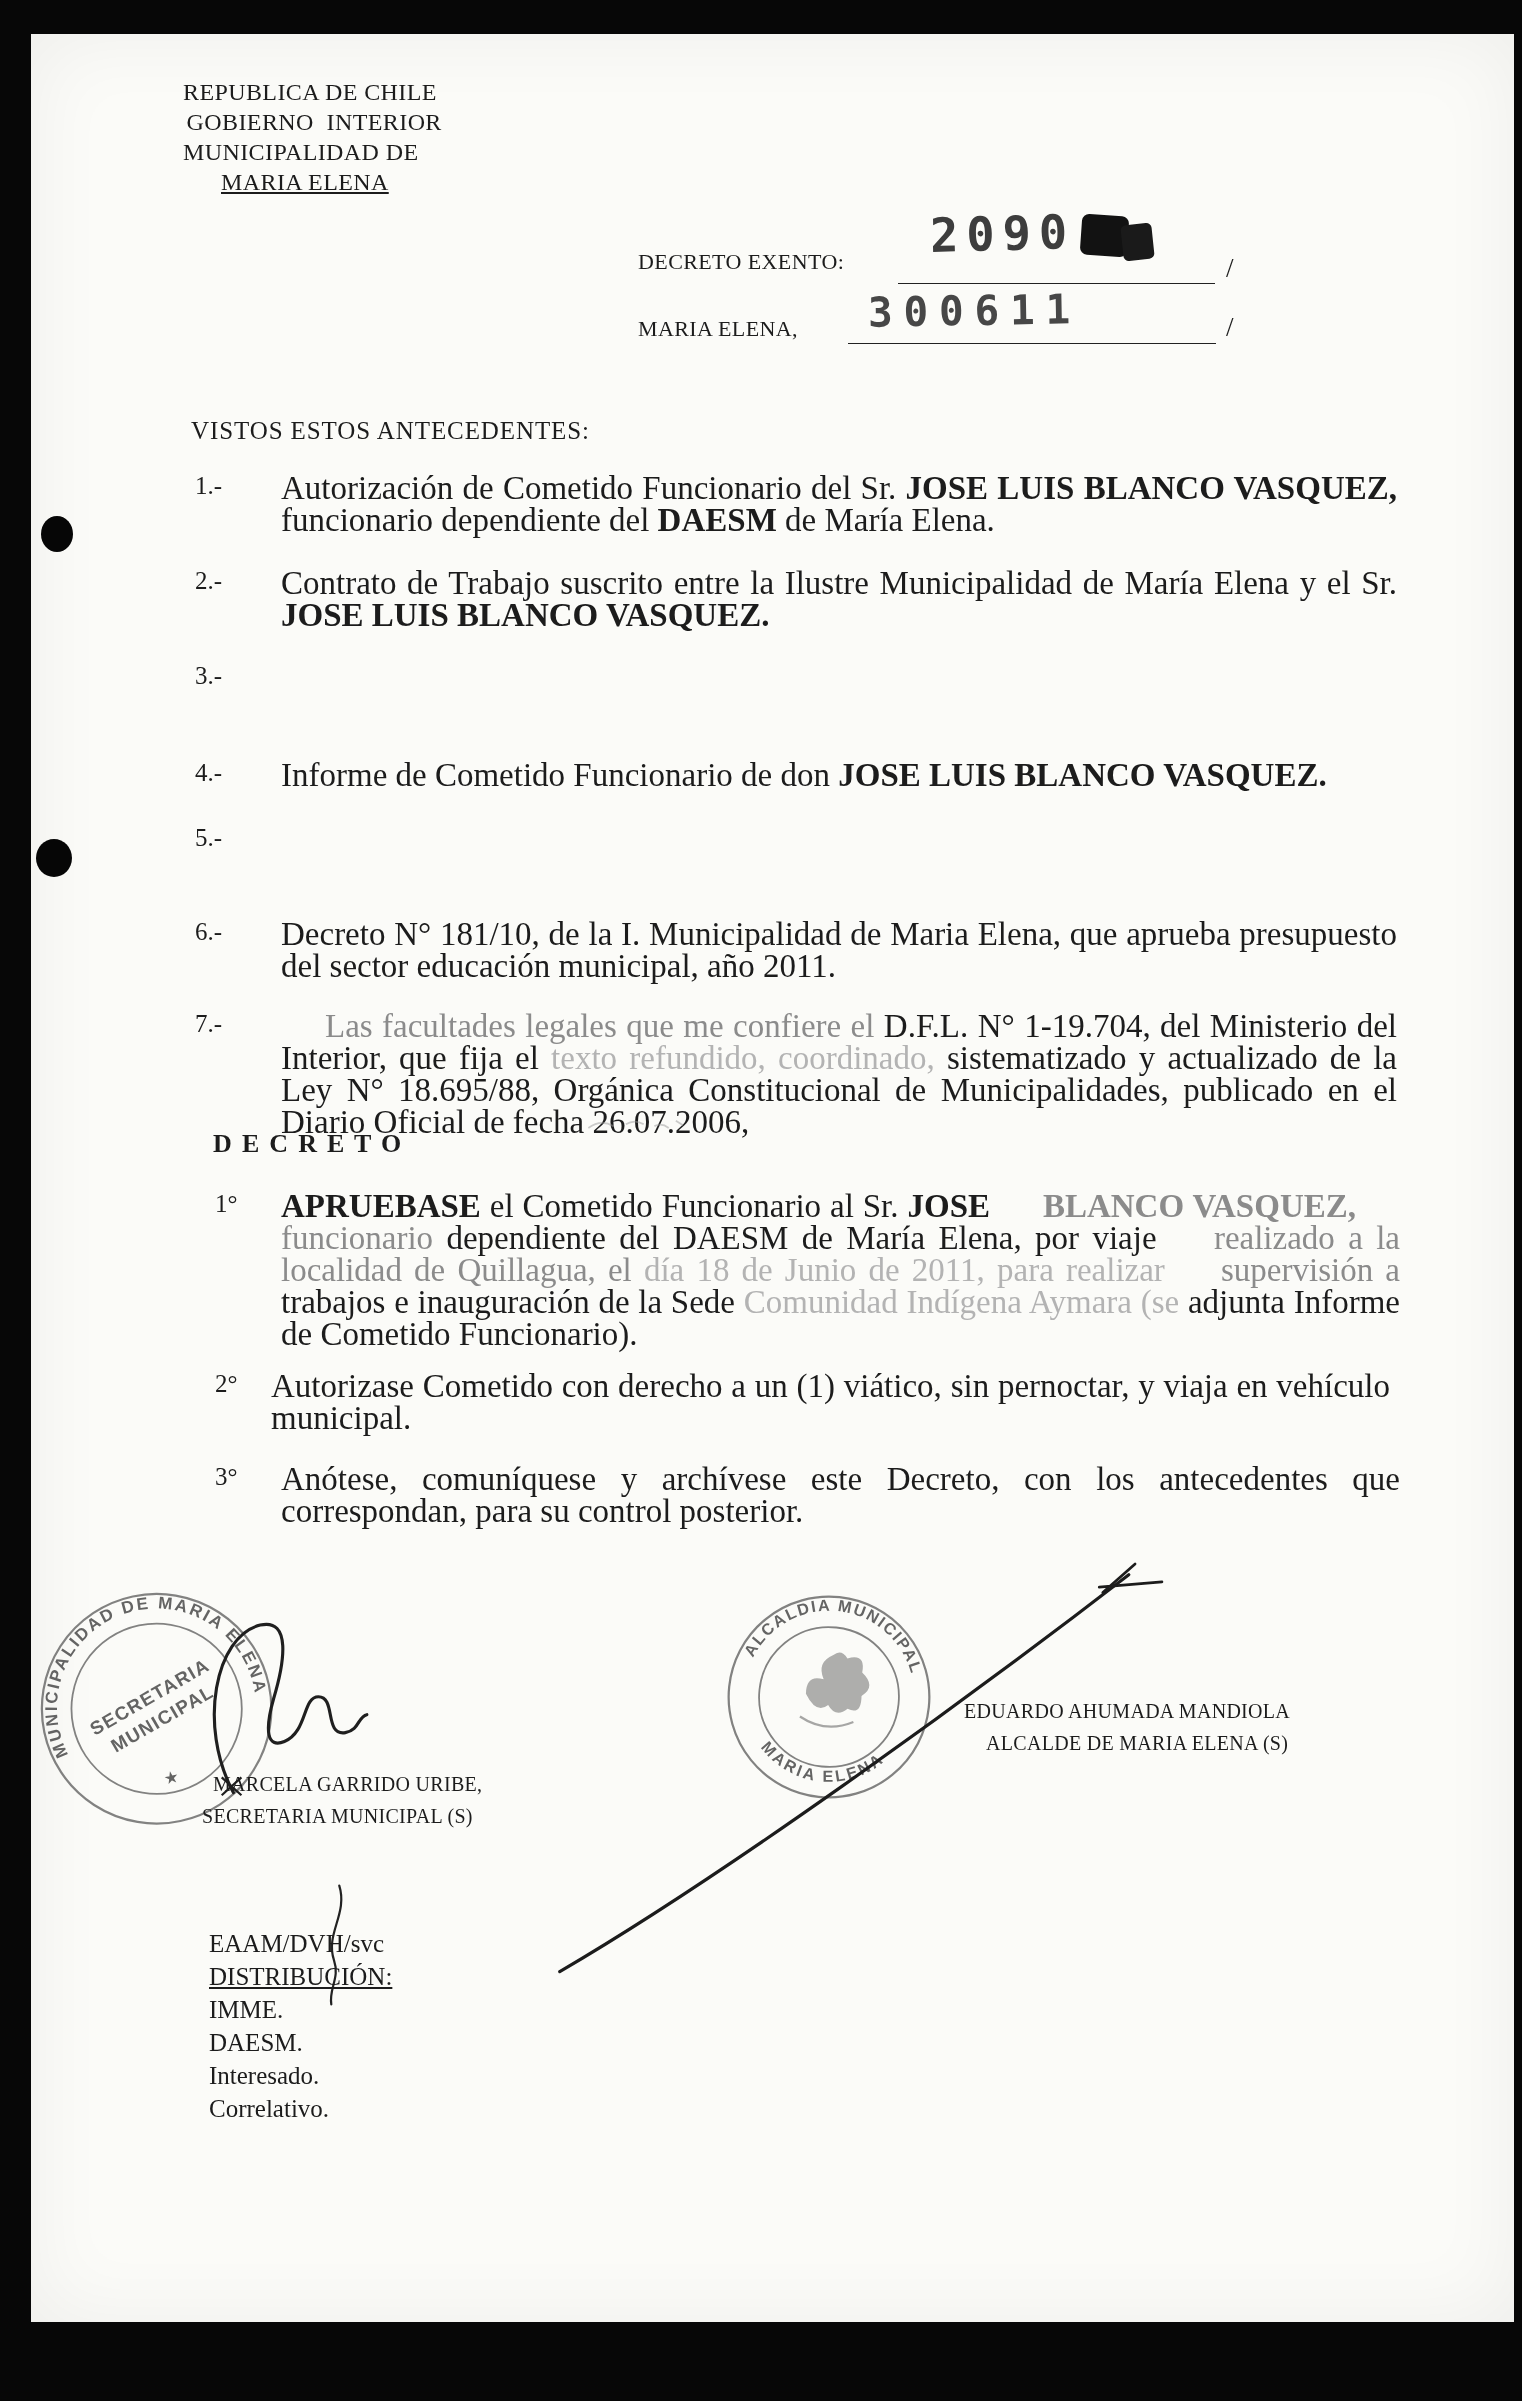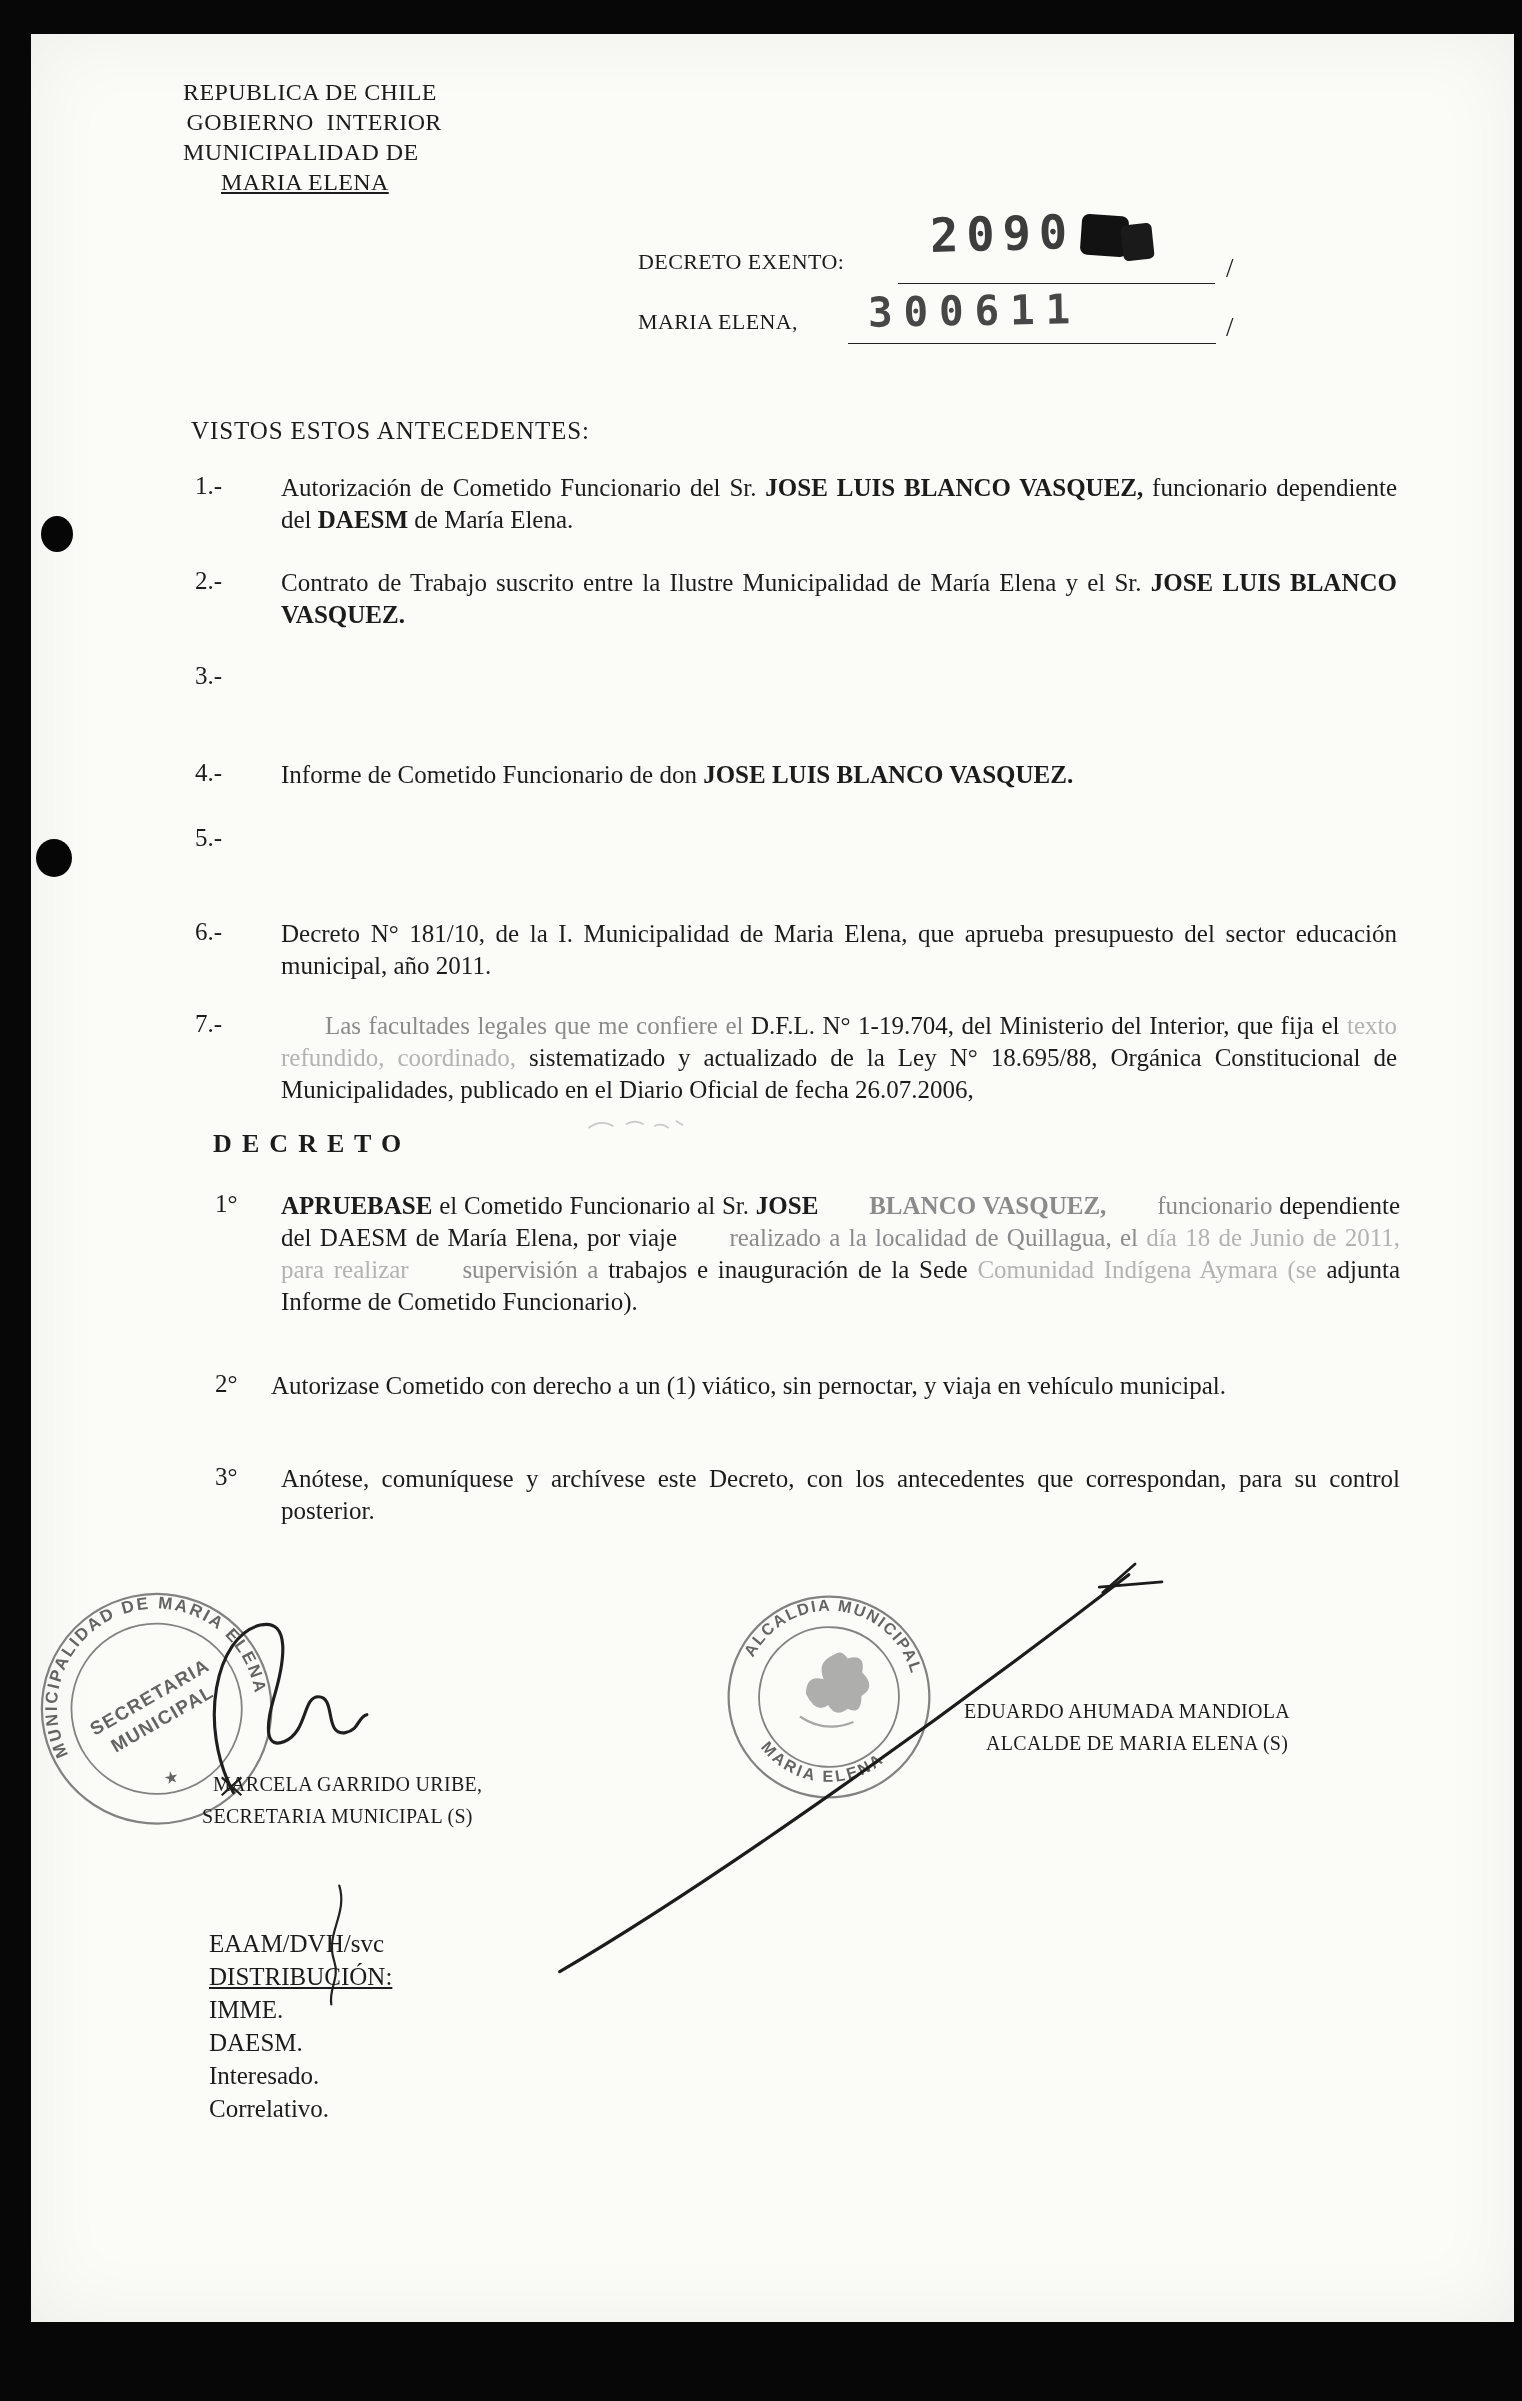--- a/index.html
+++ b/index.html
@@ -14,21 +14,21 @@
   .field-line{border-bottom:1.8px solid #222;height:0;}
   .stamp-num{font-family:"DejaVu Sans Mono",monospace;font-size:47px;font-weight:bold;color:#3d3d3d;
              letter-spacing:8px;transform:rotate(-1.5deg);}
   .stamp-date{font-family:"DejaVu Sans Mono",monospace;font-size:41px;font-weight:bold;color:#474747;
              letter-spacing:10.8px;transform:rotate(-1deg);}
   .blot{width:47px;height:41px;background:#121212;border-radius:7.2px;transform:rotate(4deg);}
   .blot2{width:30.5px;height:36px;background:#1a1a1a;border-radius:5.4px;transform:rotate(-6deg);}
   .slash{font-size:27px;}
   .sec-title{font-size:25px;letter-spacing:0.9px;}
   .num{font-size:25px;}
-  .para{font-size:25px;line-height:32px;text-align:justify;}
+  .para{font-size:33px;line-height:32px;text-align:justify;}
   .seg-b{font-weight:bold;}
   .seg-f{color:#8b8b8b;margin-left:44px;}
   .seg-F{color:#b3b3b3;}
   .dec-title{font-size:26px;font-weight:bold;letter-spacing:1.8px;}
   .sig-name{font-size:20px;font-weight:normal;letter-spacing:0.3px;}
   .footer-line{font-size:25px;line-height:33px;}
   .hole{position:absolute;background:#060606;border-radius:50%;}
   .stampsvg{position:absolute;opacity:.85;}
   .sigsvg{position:absolute;}
   .stamp-text{font-family:"Liberation Sans",sans-serif;font-weight:bold;fill:#4a4a4a;}
@@ -50,21 +50,21 @@
     <div class="hline underline" style="padding-left:38px;">MARIA ELENA</div>
   </div>
 
   <div class="abs lbl" style="left:638px;top:249px;">DECRETO EXENTO:</div>
   <div class="abs field-line" style="left:898px;top:283px;width:317px;"></div>
   <div class="abs stamp-num" style="left:930px;top:206px;">2090</div>
   <div class="abs blot" style="left:1081px;top:215px;"></div>
   <div class="abs blot2" style="left:1122px;top:224px;"></div>
   <div class="abs slash" style="left:1226px;top:253px;">/</div>
 
-  <div class="abs lbl" style="left:638px;top:309px;">MARIA ELENA,</div>
+  <div class="abs lbl" style="left:638px;top:316px;">MARIA ELENA,</div>
   <div class="abs field-line" style="left:848px;top:343px;width:368px;"></div>
   <div class="abs stamp-date" style="left:868px;top:287px;">300611</div>
   <div class="abs slash" style="left:1226px;top:312px;">/</div>
 
   <div class="abs sec-title" style="left:191px;top:417px;">VISTOS ESTOS ANTECEDENTES:</div>
 
   <div class="abs num" style="left:195px;top:472px;">1.-</div>
   <div class="abs para" style="left:281px;top:472px;width:1116px;"><span>Autorización de Cometido Funcionario del Sr. </span><span class="seg-b">JOSE LUIS BLANCO VASQUEZ,</span><span> funcionario dependiente del </span><span class="seg-b">DAESM</span><span> de María Elena.</span></div>
 
   <div class="abs num" style="left:195px;top:567px;">2.-</div>

